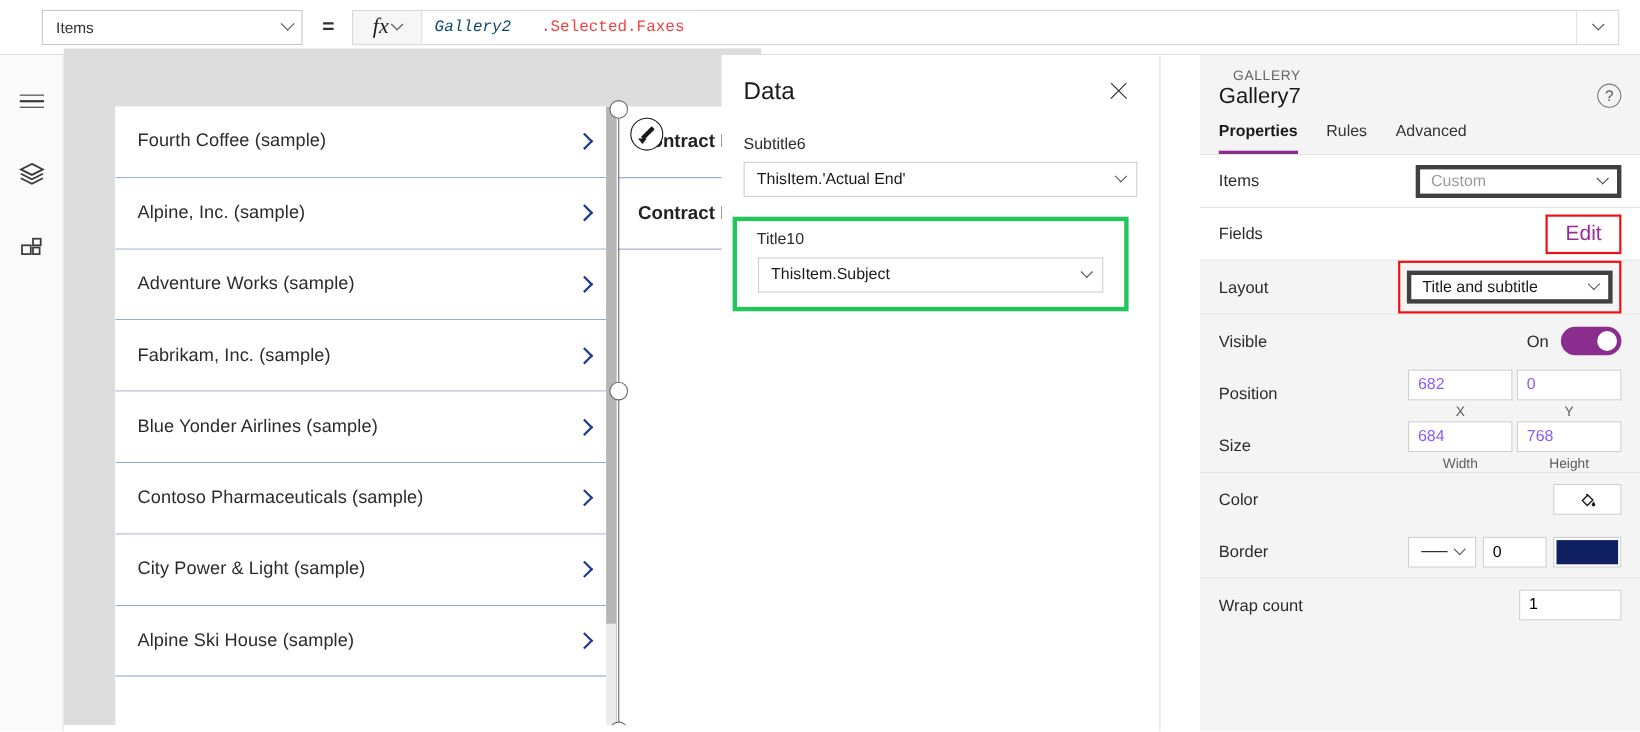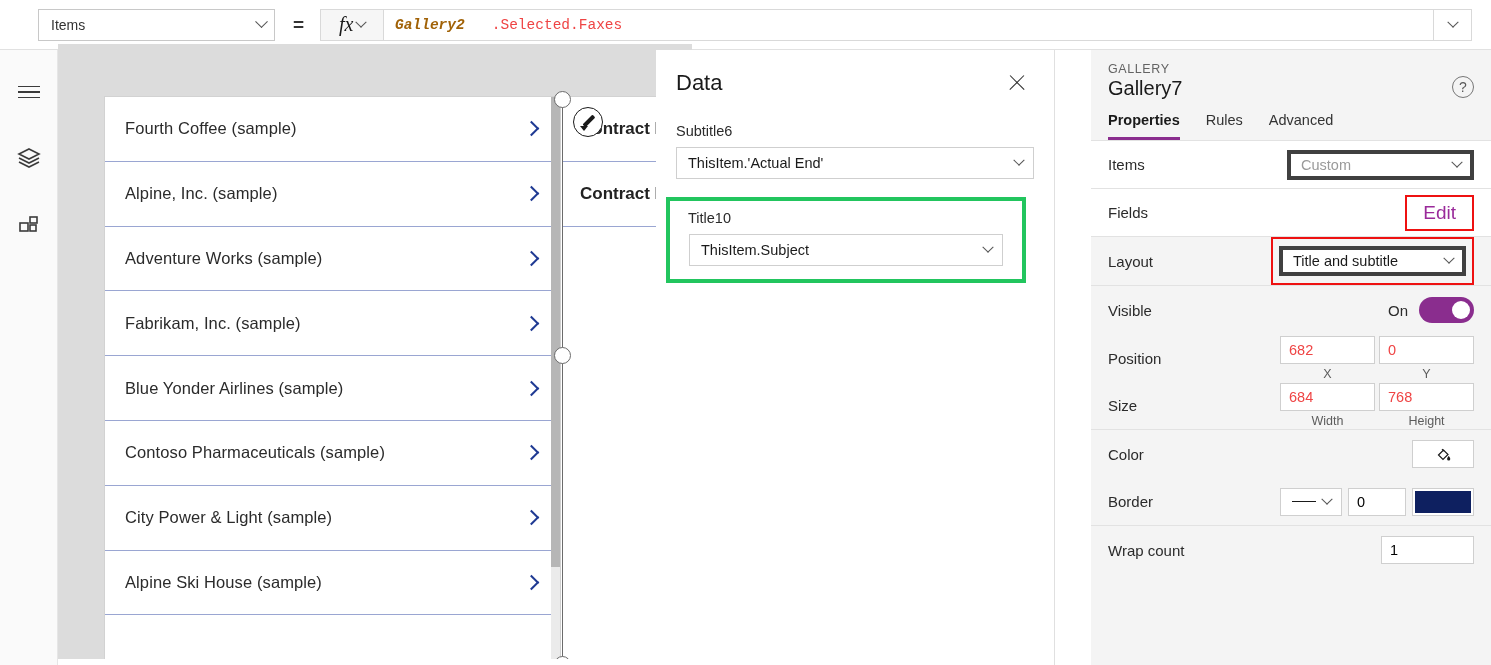--- a/index.html
+++ b/index.html
@@ -31,21 +31,21 @@
   }
   .fx-box .fx {
     font-family: "Liberation Serif", serif; font-style: italic;
     font-size: 20px; color: #1a1a1a;
   }
   .formula-input {
     flex: 1; height: 32px; border: 1px solid #d9d9d9; border-left: none;
     background: #fff; display: flex; align-items: center;
     padding-left: 11px; font-family: "Liberation Mono", monospace; font-size: 14.5px;
   }
-  .tok-ident { color: #a16207; font-style: italic; font-weight: bold; }
+  .tok-ident { color: #0c4a6e; font-style: italic; }
   .tok-plain { color: #ef4444; margin-left: 27px; }
   .fb-expand {
     width: 38px; height: 32px; border: 1px solid #d9d9d9; border-left: none;
     background: #fff; display: flex; align-items: center; justify-content: center;
     margin-right: 19px;
   }
   .chev {
     width: 9px; height: 9px; border-right: 1.4px solid #555; border-bottom: 1.4px solid #555;
     transform: rotate(45deg) translate(-2px,-2px);
   }
@@ -163,21 +163,21 @@
   }
   .hl-box .flabel { font-size: 14.5px; color: #2b2b2b; margin-bottom: 8px; padding-left: 8px; }
   .hl-box .fsel { margin: 0 9px; }
 
   
   .props {
     position: absolute; left: 1091px; top: 50px; width: 400px; height: 615px;
     background: #f4f4f4;
   }
   .pp-head { padding: 12px 0 0 17px; position: relative; }
-  .pp-kicker { font-size: 12.5px; letter-spacing: .6px; color: #636363; }
+  .pp-kicker { font-size: 12.5px; letter-spacing: .6px; color: #636363; margin-left: 13px; }
   .pp-name { font-size: 20px; color: #1a1a1a; margin-top: 1px; }
   .help {
     position: absolute; right: 17px; top: 26px; width: 22px; height: 22px; border-radius: 50%;
     border: 1.3px solid #767676; color: #5a5a5a; font-size: 14px;
     display: flex; align-items: center; justify-content: center;
   }
   .tabs {
     display: flex; gap: 26px; padding: 12px 0 0 17px; border-bottom: 1px solid #e2e2e2;
   }
   .tab { font-size: 14.5px; color: #333; padding-bottom: 9px; border-bottom: 3px solid transparent; }
@@ -206,21 +206,21 @@
     width: 55px; height: 26px; border-radius: 13px; background: #8a2d8e; position: relative;
   }
   .toggle .knob {
     position: absolute; right: 4px; top: 4px; width: 18px; height: 18px; border-radius: 50%; background: #fff;
   }
 
   .numgrid { display: flex; gap: 4px; }
   .numcell { width: 95px; }
   .numbox {
     height: 28px; border: 1px solid #cfcfcf; background: #fff;
-    display: flex; align-items: center; padding-left: 8px; font-size: 14.5px; color: #ef4444;
+    display: flex; align-items: center; padding-left: 8px; font-size: 14.5px; color: #8b5cf6;
   }
   .numcap { text-align: center; font-size: 12.5px; color: #5c5c5c; margin-top: 3px; }
 
   .swatch-btn {
     width: 62px; height: 28px; border: 1px solid #cfcfcf; background: #fff;
     display: flex; align-items: center; justify-content: center;
   }
   .bucket { width: 17px; height: 17px; position: relative; }
   .bucket svg { display: block; }
   .border-ctrls { display: flex; gap: 6px; align-items: center; }

